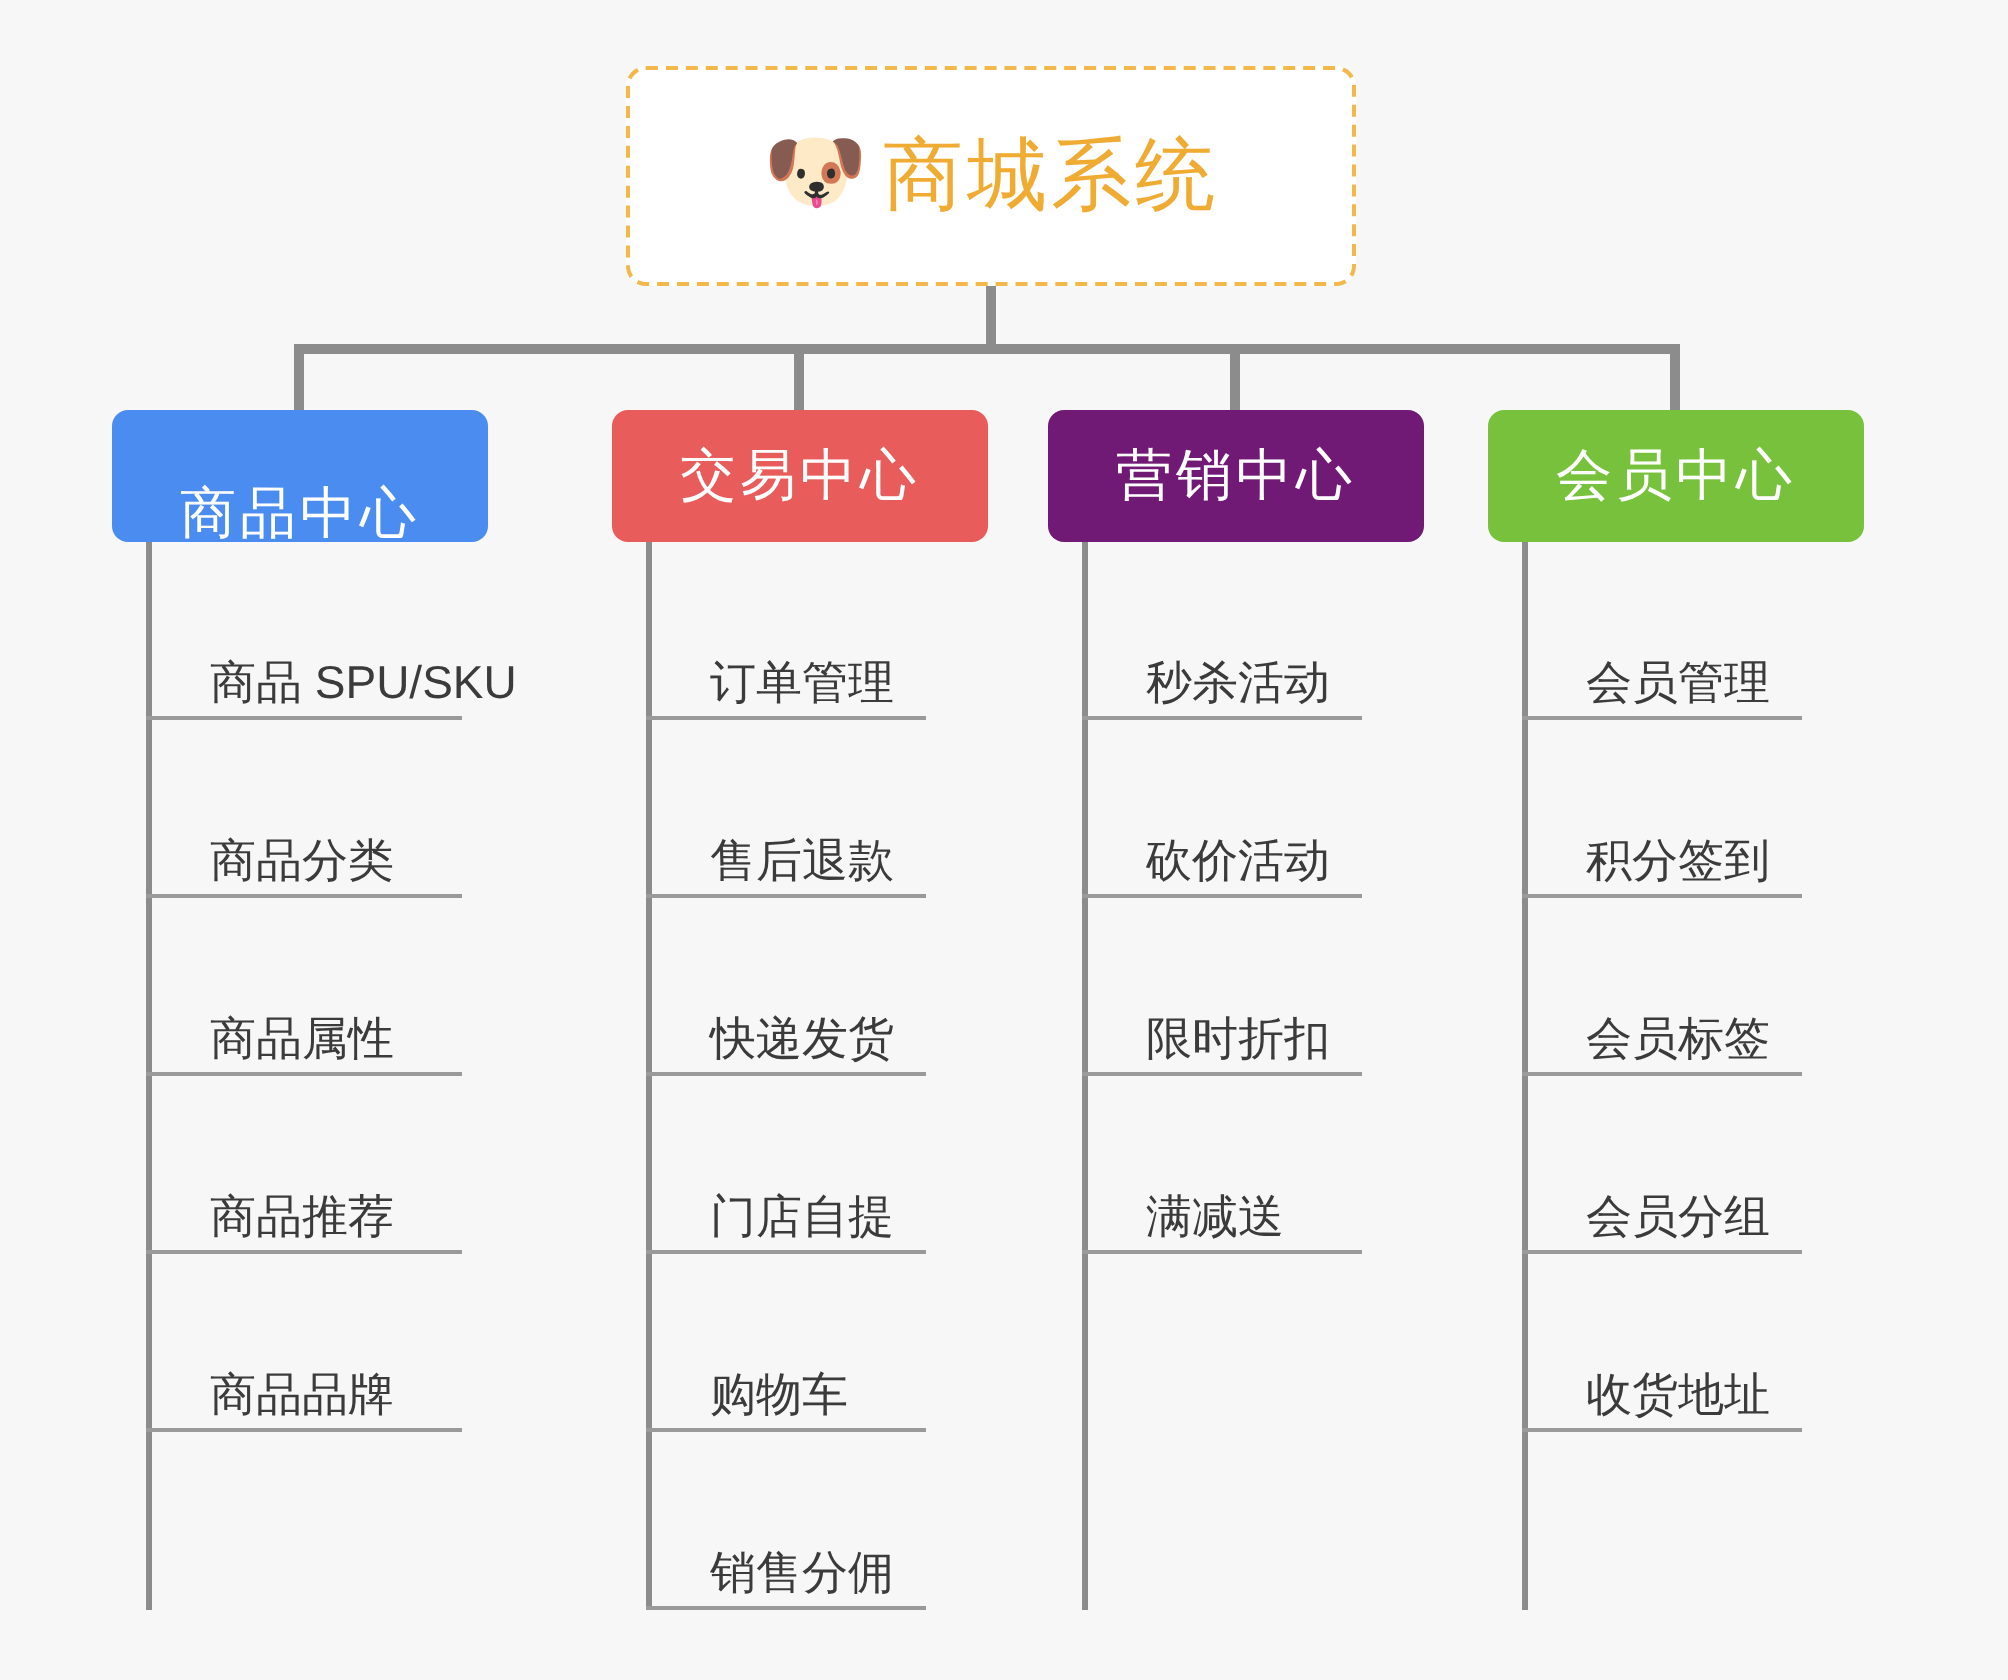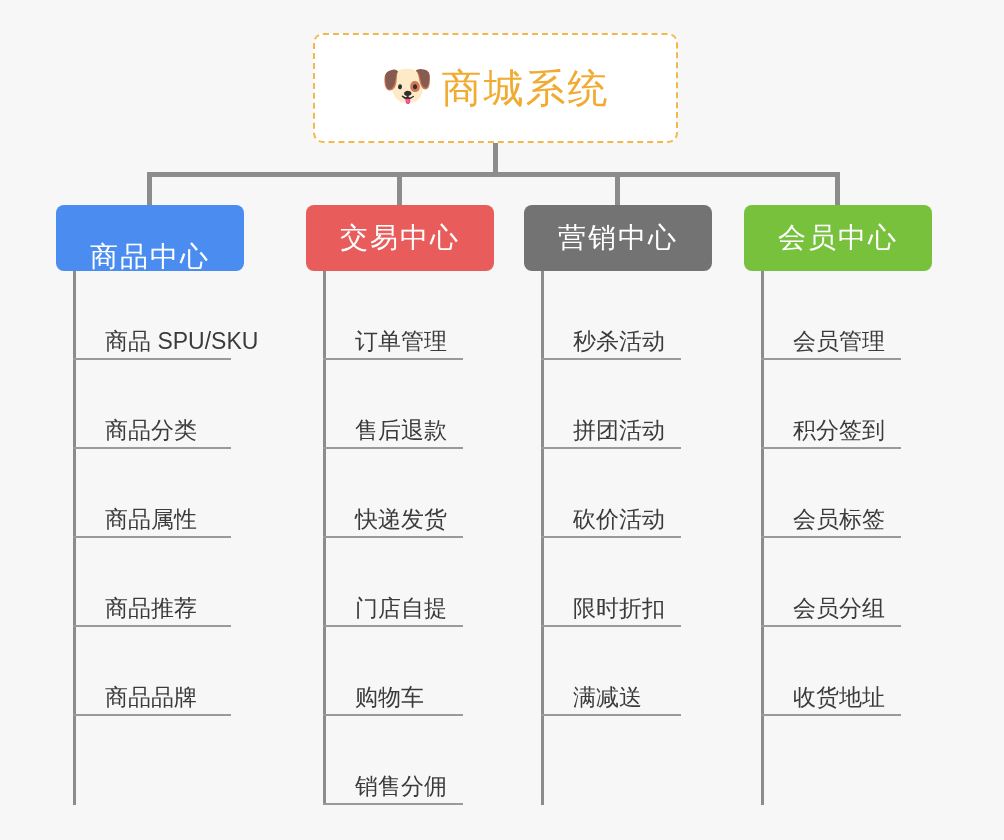--- a/index.html
+++ b/index.html
@@ -224,31 +224,27 @@
       </div>
       <div class="leaf">
         <span class="leaf-label">销售分佣</span>
         <span class="leaf-underline"></span>
       </div>
     </div>
   </div>
 
   <div class="column col-3">
     <div class="col-drop"></div>
-    <div class="cat-box" style="background: #737373;">
+    <div class="cat-box" style="background: #701a75;">
       <span class="cat-label">营销中心</span>
     </div>
     <div class="trunk" style="height: 534px;"></div>
     <div class="leaves">
       <div class="leaf">
         <span class="leaf-label">秒杀活动</span>
-        <span class="leaf-underline"></span>
-      </div>
-      <div class="leaf">
-        <span class="leaf-label">拼团活动</span>
         <span class="leaf-underline"></span>
       </div>
       <div class="leaf">
         <span class="leaf-label">砍价活动</span>
         <span class="leaf-underline"></span>
       </div>
       <div class="leaf">
         <span class="leaf-label">限时折扣</span>
         <span class="leaf-underline"></span>
       </div>

